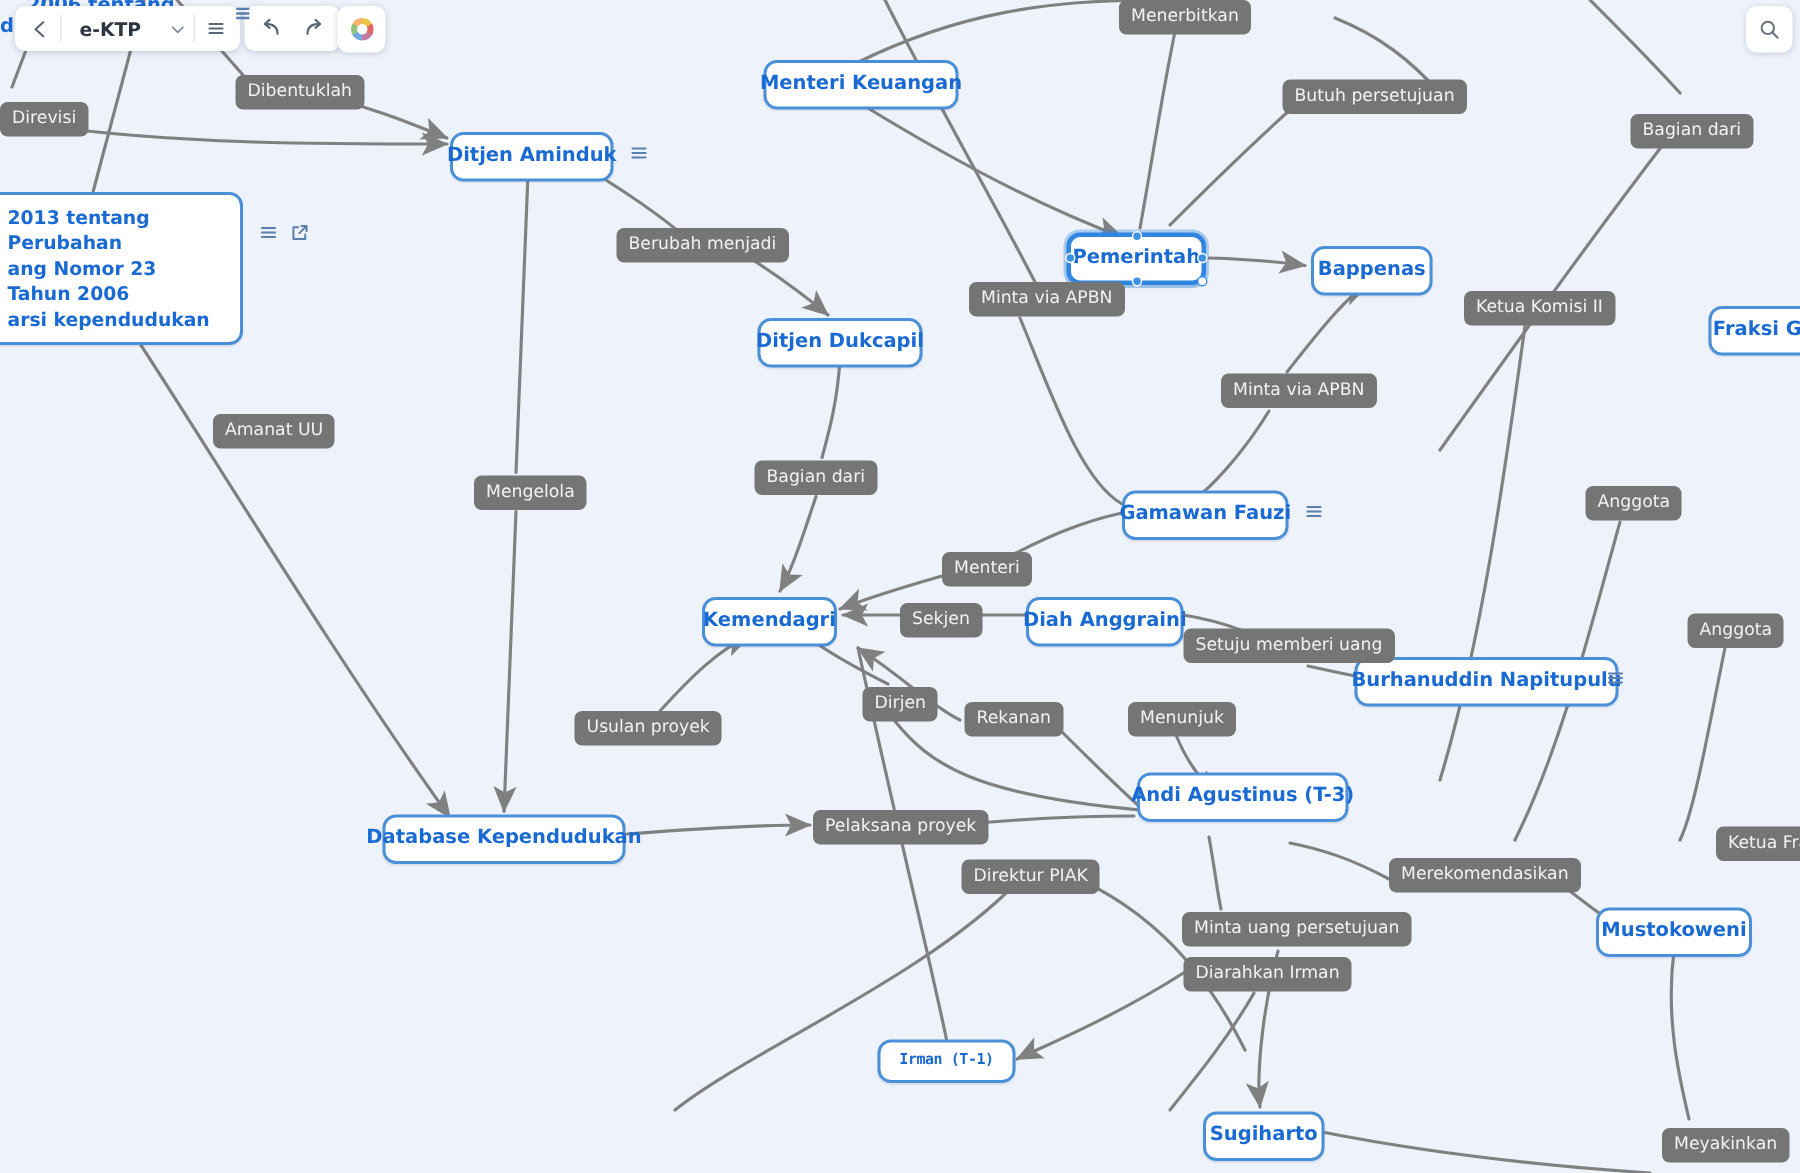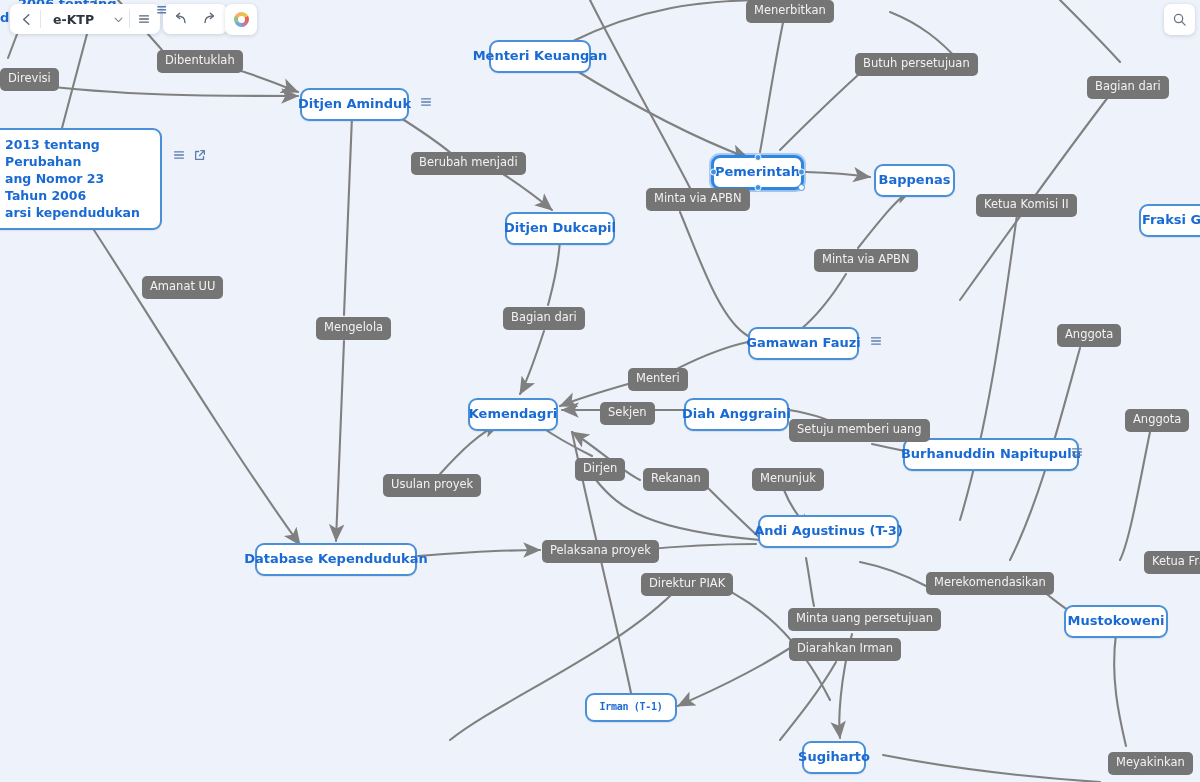--- a/index.html
+++ b/index.html
@@ -280,21 +280,21 @@
         </svg>
       </div>
       <div class="node" style="left: 300px; top: 88px; width: 109px; min-height: 27px;">
         <span>Ditjen Aminduk</span>
       </div>
       <div class="node-icon" style="left: 419px; top: 94.5px;">
         <svg width="14" height="14" viewBox="0 0 16 16" fill="none" stroke="#5b7fae" stroke-width="1.5" stroke-linecap="round">
           <path d="M3 4.5 H13 M3 8 H13 M3 11.5 H13"></path>
         </svg>
       </div>
-      <div class="node" style="left: 489px; top: 40px; width: 102px; min-height: 27px; text-align: center;">
+      <div class="node" style="left: 509px; top: 40px; width: 130px; min-height: 27px; text-align: center;">
         <span>Menteri Keuangan</span>
       </div>
       <div class="node selected" style="left: 711px; top: 155px; width: 93px; min-height: 30px;">
         <span>Pemerintah</span>
         <div class="handle h-top"></div>
         <div class="handle h-bottom"></div>
         <div class="handle h-left"></div>
         <div class="handle h-right"></div>
         <div class="handle hollow h-br"></div>
       </div>
@@ -334,21 +334,21 @@
       </div>
       <div class="node" style="left: 758px; top: 515px; width: 141px; min-height: 27px;">
         <span>Andi Agustinus (T-3)</span>
       </div>
       <div class="node" style="left: 1064px; top: 605px; width: 104px; min-height: 29px;">
         <span>Mustokoweni</span>
       </div>
       <div class="node mono" style="left: 585px; top: 693px; width: 92px; min-height: 28px;">
         <span>Irman (T-1)</span>
       </div>
-      <div class="node" style="left: 802px; top: 741px; width: 64px; min-height: 28px; align-items: flex-end;">
+      <div class="node" style="left: 802px; top: 741px; width: 81px; min-height: 28px; align-items: flex-end;">
         <span>Sugiharto</span>
       </div>
     </div>
   <div id="rels-g">
       <div class="rel" style="left: 0px; top: 68px;">Direvisi</div>
       <div class="rel" style="left: 157px; top: 50px;">Dibentuklah</div>
       <div class="rel" style="left: 746px; top: 0px;">Menerbitkan</div>
       <div class="rel" style="left: 855px; top: 53px;">Butuh persetujuan</div>
       <div class="rel" style="left: 1087px; top: 76px;">Bagian dari</div>
       <div class="rel" style="left: 411px; top: 152px;">Berubah menjadi</div>

